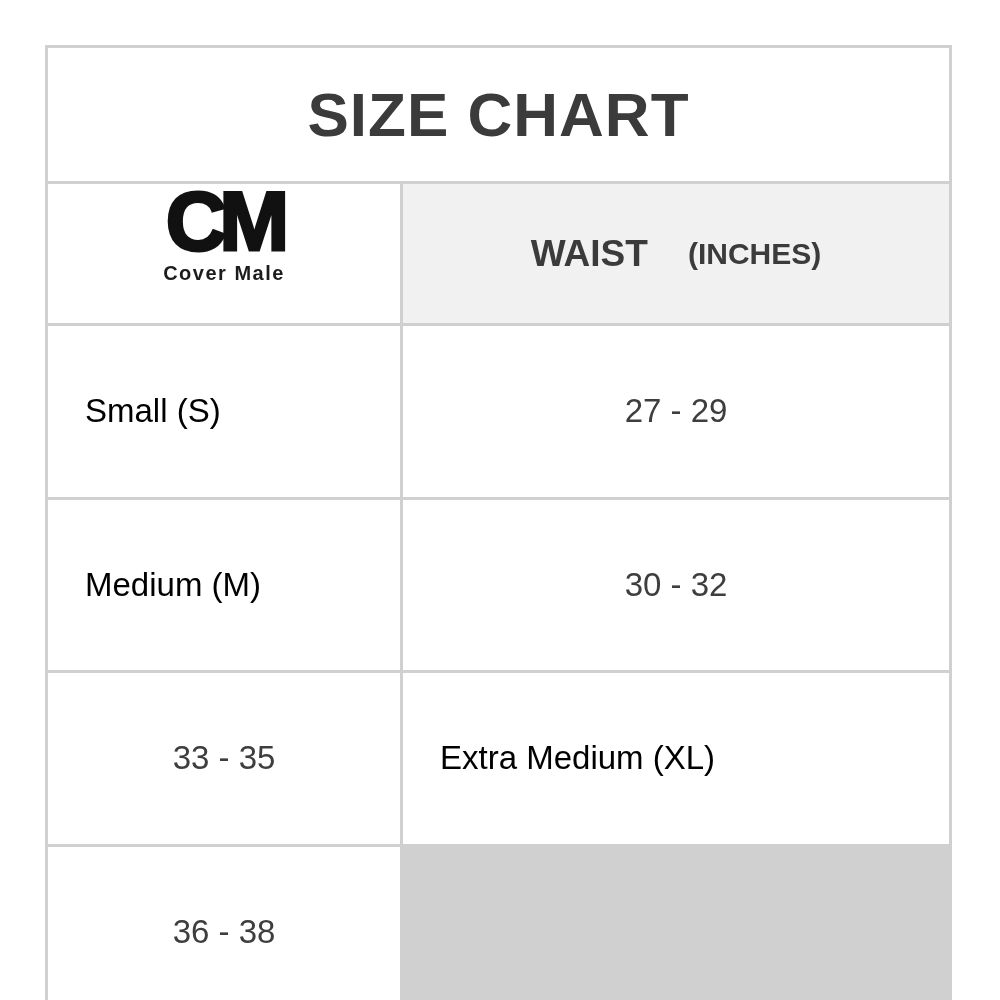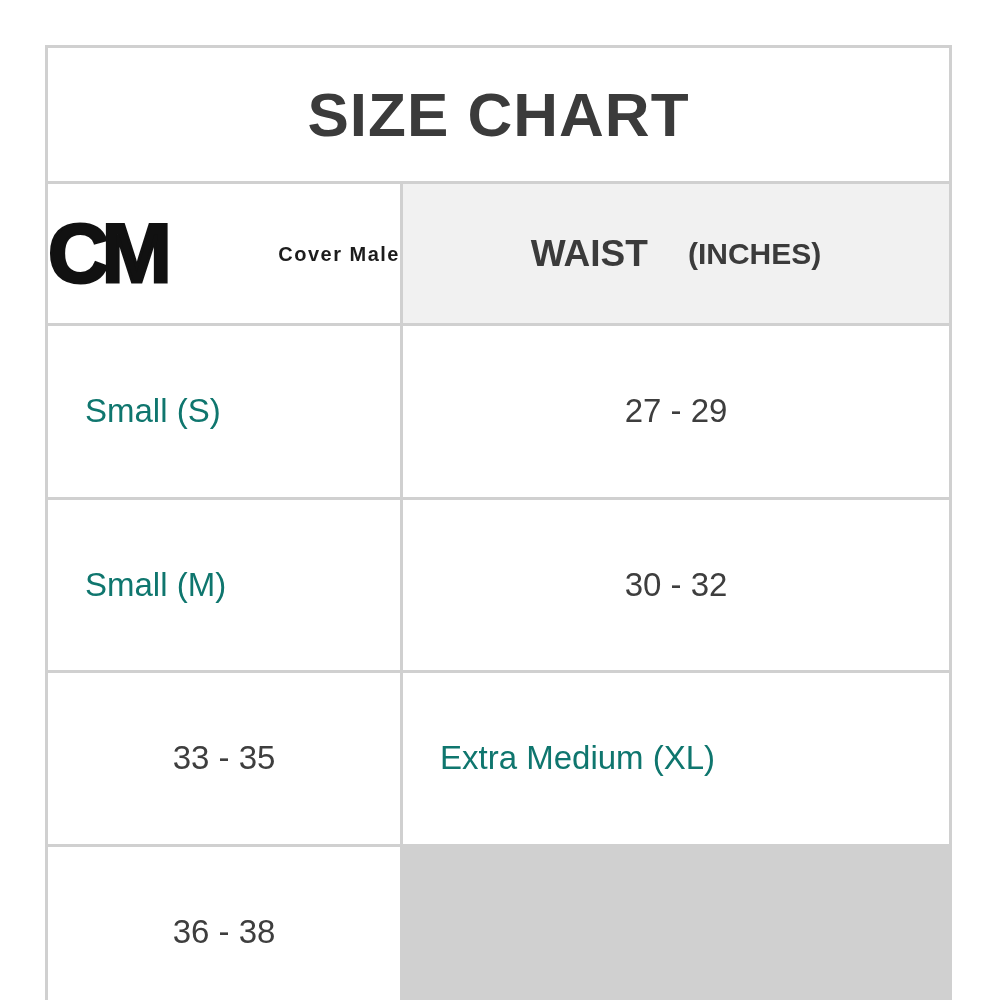--- a/index.html
+++ b/index.html
@@ -34,22 +34,22 @@
     grid-column: 1 / -1;
     justify-content: center;
   }
   .title-text {
     font-size: 62px;
     font-weight: bold;
     color: #3b3b3b;
     letter-spacing: 1px;
   }
   .logo-cell {
-    flex-direction: row;
-    justify-content: space-between;
+    flex-direction: column;
+    justify-content: flex-start;
   }
   .logo-initials {
     font-size: 84px;
     font-weight: 900;
     color: #111111;
     letter-spacing: -7px;
     line-height: 0.9;
     -webkit-text-stroke: 3px #111111;
   }
   .logo-name {
@@ -70,21 +70,21 @@
     color: #3b3b3b;
   }
   .waist-unit {
     font-size: 30px;
     font-weight: bold;
     color: #3b3b3b;
   }
   .size-cell {
     padding-left: 37px;
     font-size: 33px;
-    color: #0f766e;
+    color: #000000;
   }
   .value-cell {
     justify-content: center;
     font-size: 33px;
     color: #3e3e3e;
   }
 </style>
 </head>
 <body>
 
@@ -100,21 +100,21 @@
   </div>
 
   <div class="cell waist-header-cell">
     <span class="waist-label">WAIST</span>
     <span class="waist-unit">(INCHES)</span>
   </div>
 
   <div class="cell size-cell">Small (S)</div>
   <div class="cell value-cell">27 - 29</div>
 
-  <div class="cell size-cell">Small (M)</div>
+  <div class="cell size-cell">Medium (M)</div>
   <div class="cell value-cell">30 - 32</div>
 
   <div class="cell value-cell">33 - 35</div>
 
   <div class="cell size-cell">Extra Medium (XL)</div>
   <div class="cell value-cell">36 - 38</div>
 
 </div>
 
 </body></html>

